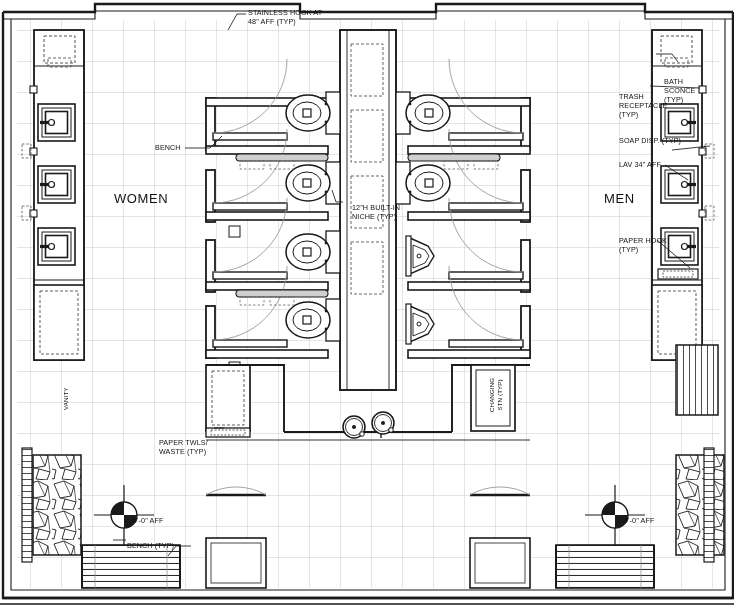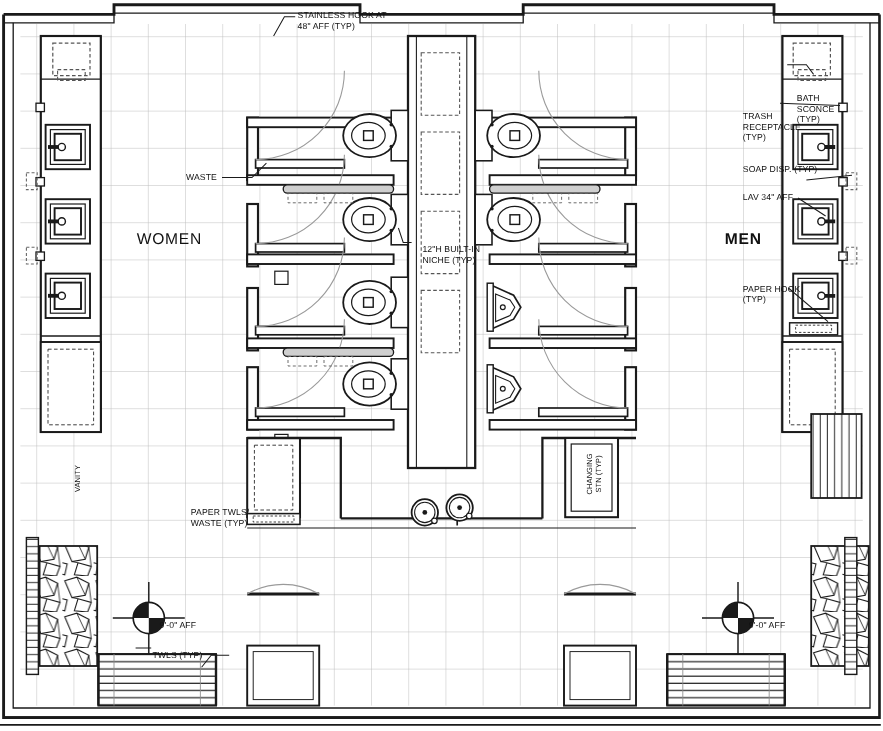--- a/index.html
+++ b/index.html
@@ -421,40 +421,40 @@
 48" AFF (TYP)</div>
 
 <div class="lbl" style="left:619px;top:52px;margin-top:40px;">TRASH
 RECEPTACLE
 (TYP)</div>
 
 <div class="lbl" style="left:624px;top:77px;padding-left:40px;">BATH
 SCONCE
 (TYP)</div>
 
-<div class="lbl" style="left:155px;top:143px;">WASTE</div>
+<div class="lbl" style="left:155px;top:143px;">BENCH</div>
 
 <div class="lbl" style="left:619px;top:136px;">SOAP DISP. (TYP)</div>
 
 <div class="lbl" style="left:619px;top:160px;">LAV 34" AFF</div>
 
 <div class="lbl" style="left:352px;top:203px;">12"H BUILT-IN
 NICHE (TYP)</div>
 
 <div class="lbl" style="left:619px;top:236px;">PAPER HOOK
 (TYP)</div>
 
-<div class="lbl" style="left:159px;top:422px;">PAPER TWLS/
+<div class="lbl" style="left:159px;top:438px;">PAPER TWLS/
 WASTE (TYP)</div>
 
-<div class="lbl" style="left:127px;top:541px;">TWLS (TYP)</div>
+<div class="lbl" style="left:127px;top:541px;">BENCH (TYP)</div>
 
 <div class="lbl big" style="left:114px;top:194px;text-align:center;">WOMEN</div>
 
-<div class="lbl big" style="left:604px;top:194px;font-weight:bold;">MEN</div>
+<div class="lbl big" style="left:604px;top:194px;">MEN</div>
 
 <div class="lbl tiny rot" style="left:62px;top:410px;transform:rotate(-90deg);">VANITY</div>
 
 <div class="lbl tiny rot" style="left:488px;top:412px;transform:rotate(-90deg);text-align:center;">CHANGING
 STN (TYP)</div>
 
 <div class="lbl" style="left:133px;top:516px;">9'-0" AFF</div>
 
 <div class="lbl" style="left:624px;top:516px;">9'-0" AFF</div>
 

